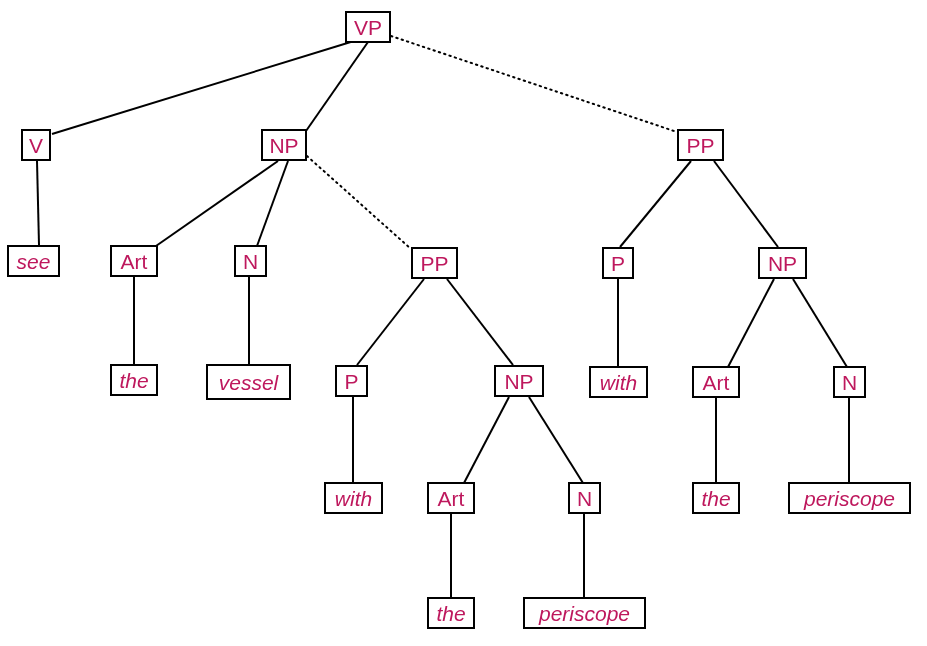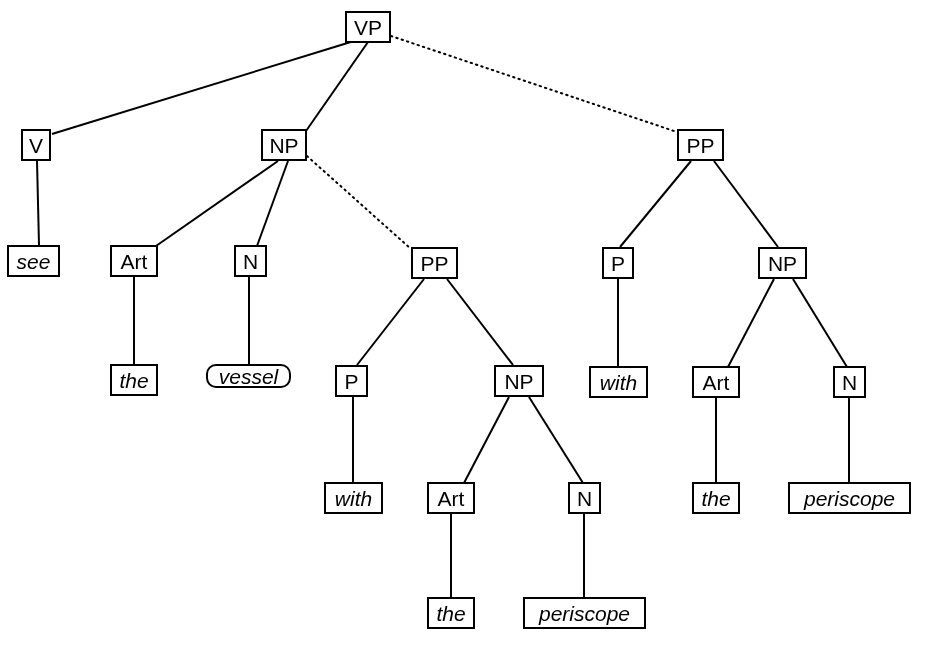--- a/index.html
+++ b/index.html
@@ -21,21 +21,21 @@
     top: 0;
     width: 927px;
     height: 646px;
     pointer-events: none;
   }
   .node {
     position: absolute;
     box-sizing: border-box;
     border: 2px solid #000000;
     background: #ffffff;
-    color: #000000;
+    color: #be185d;
     display: flex;
     align-items: center;
     justify-content: center;
     line-height: 1;
     white-space: nowrap;
   }
   .node.nonterminal {
     font-style: normal;
     font-size: 21px;
   }
@@ -100,21 +100,21 @@
       </div>
       <div class="node nonterminal" style="left: 602px; top: 247px; width: 32px; height: 32px;">
         <span>P</span>
       </div>
       <div class="node nonterminal" style="left: 758px; top: 247px; width: 49px; height: 32px;">
         <span>NP</span>
       </div>
       <div class="node leaf" style="left: 110px; top: 364px; width: 48px; height: 32px;">
         <span>the</span>
       </div>
-      <div class="node leaf" style="left: 206px; top: 364px; width: 85px; height: 24px; border-radius: 10px;">
+      <div class="node leaf" style="left: 206px; top: 364px; width: 85px; height: 36px;">
         <span>vessel</span>
       </div>
       <div class="node nonterminal" style="left: 335px; top: 365px; width: 33px; height: 32px;">
         <span>P</span>
       </div>
       <div class="node nonterminal" style="left: 494px; top: 365px; width: 50px; height: 32px;">
         <span>NP</span>
       </div>
       <div class="node leaf" style="left: 589px; top: 366px; width: 59px; height: 32px;">
         <span>with</span>

